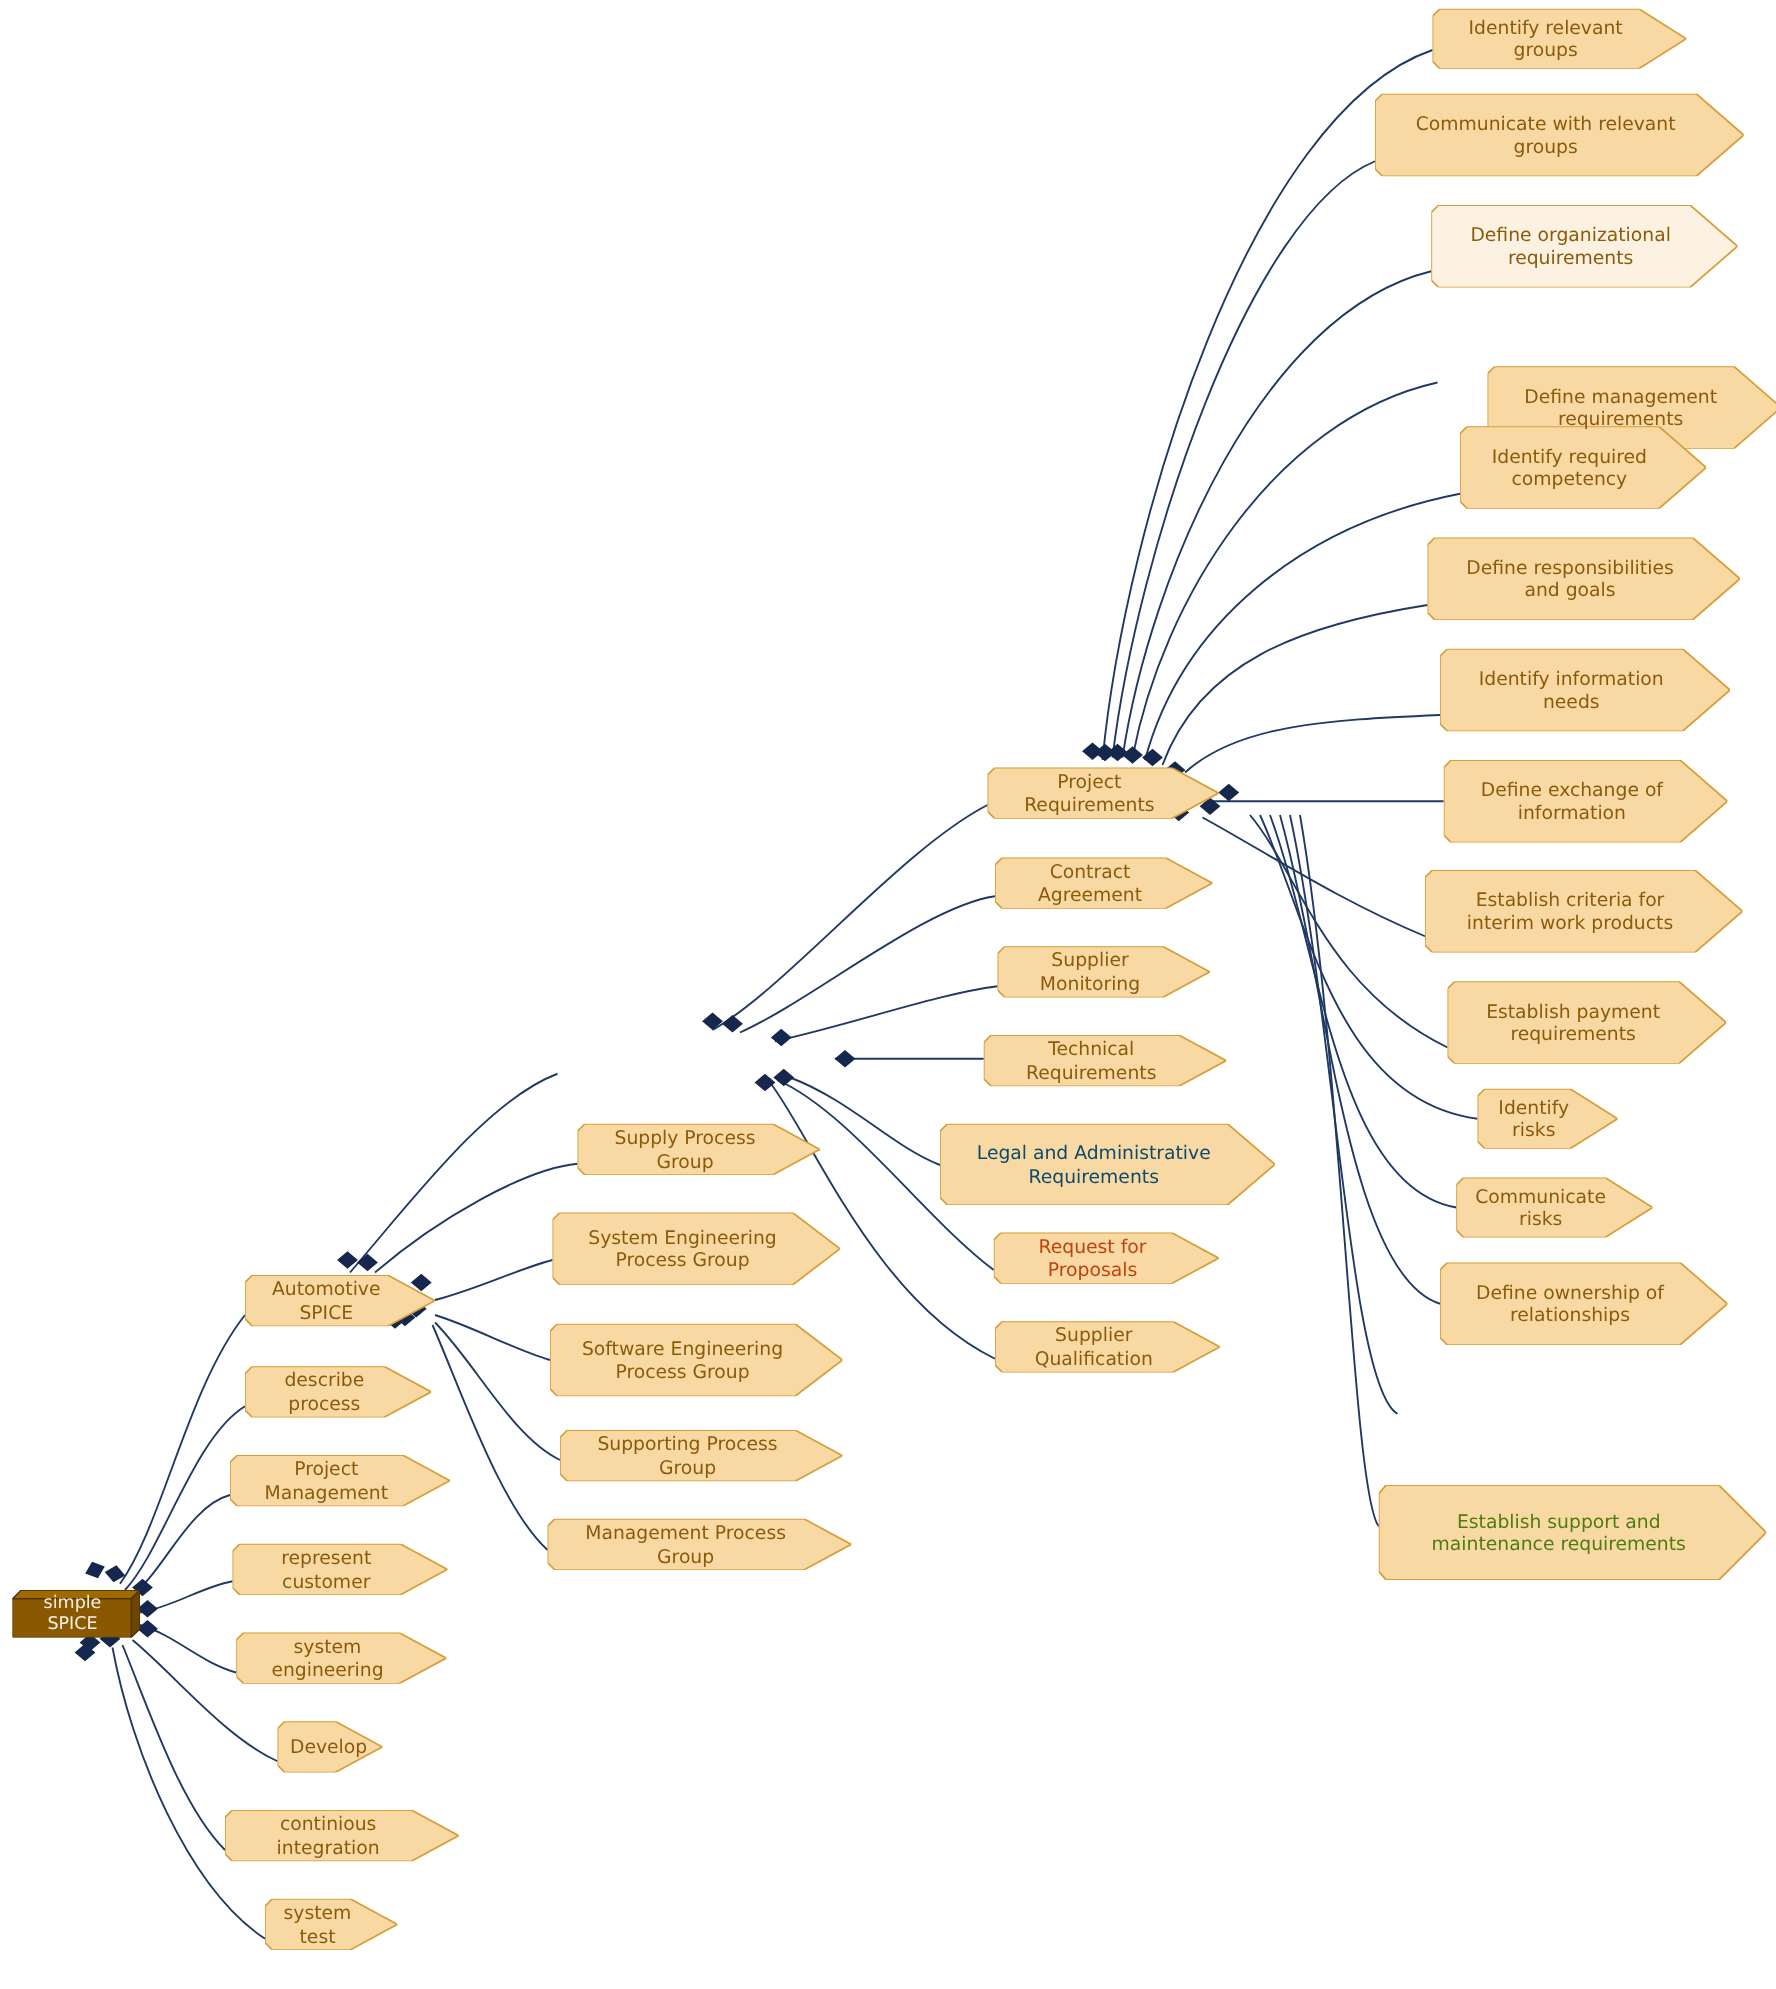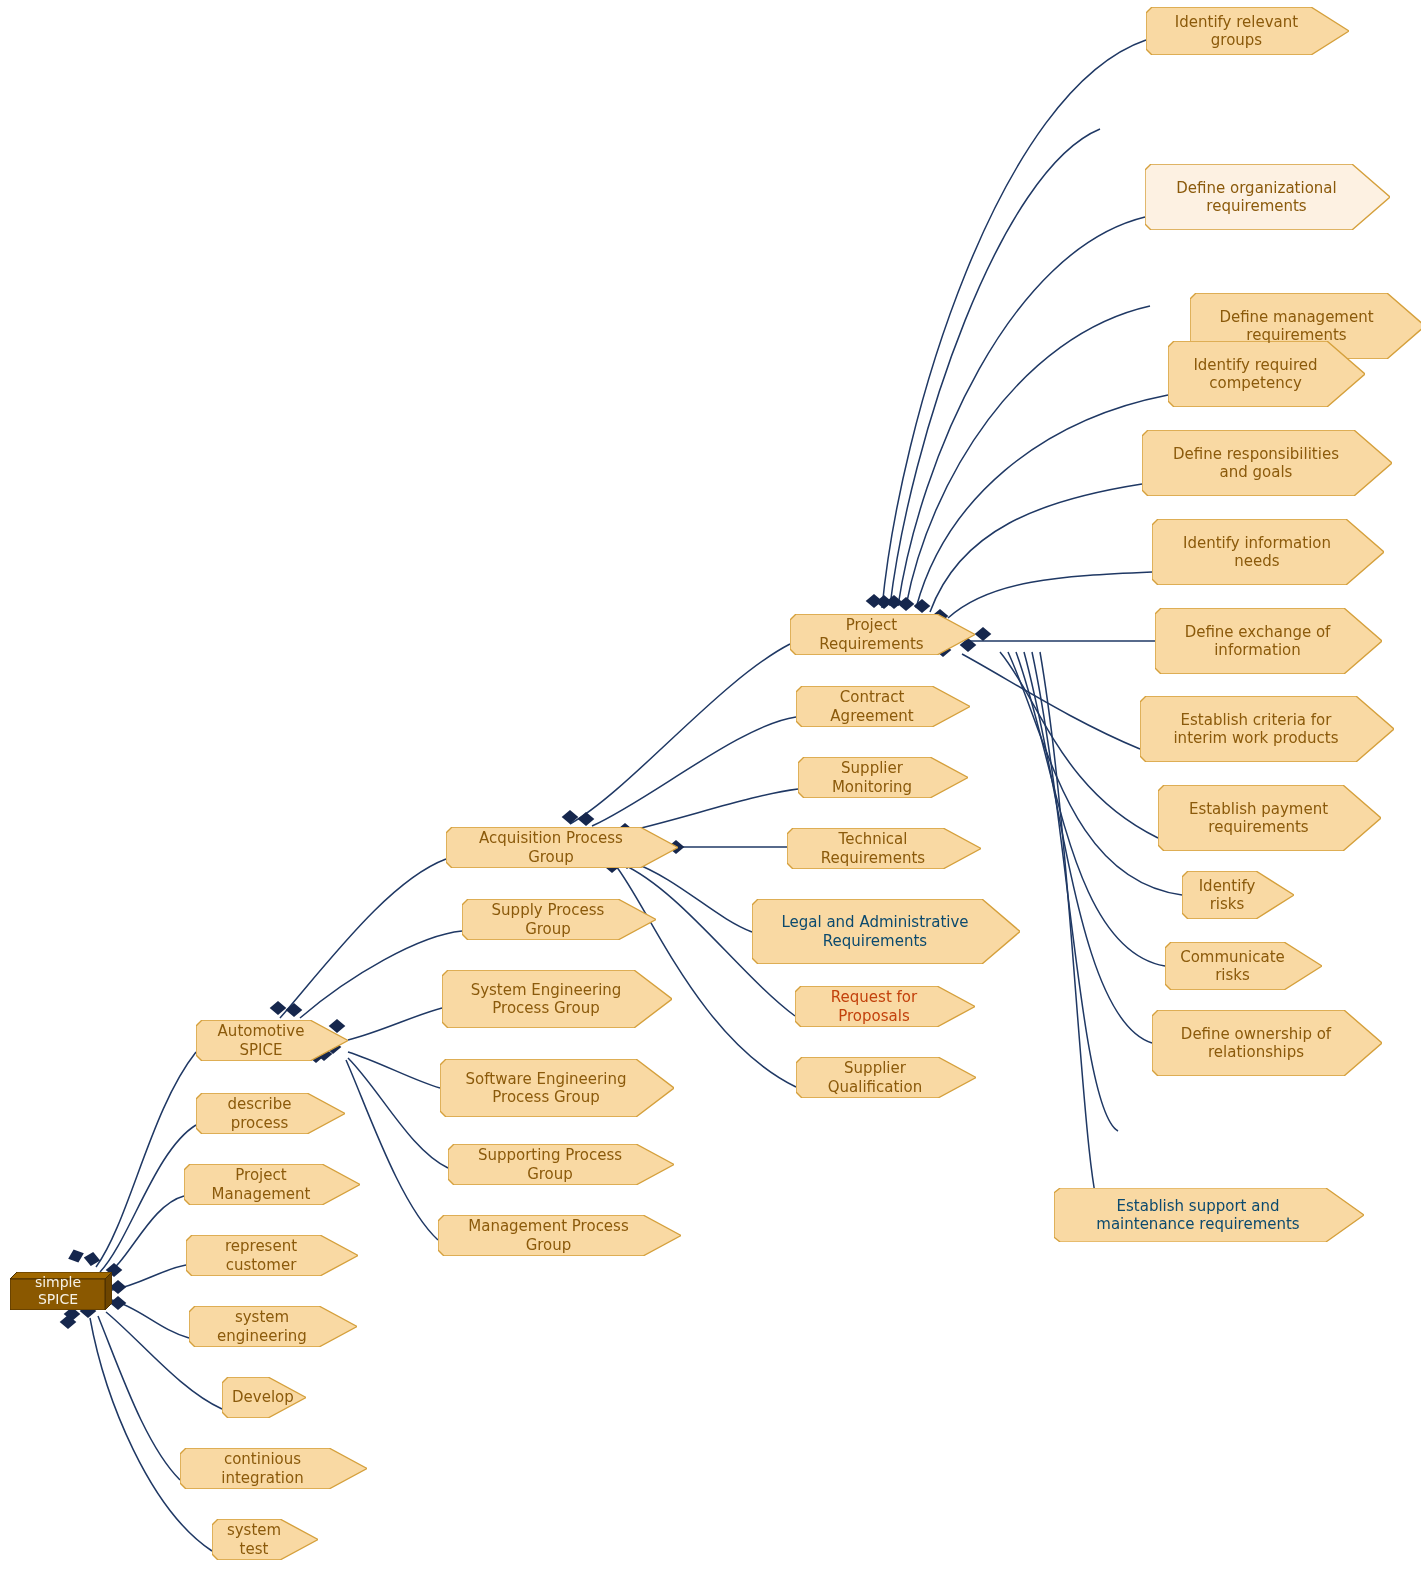--- a/index.html
+++ b/index.html
@@ -237,23 +237,20 @@
         </svg><span class="label">system engineering</span></div>
       <div class="node arrow" id="n-develop" style="left: 222px; top: 1377px; width: 84px; height: 41px; color: rgb(139, 90, 11); padding-right: 32px;"><svg class="shape" viewBox="0 0 84 41" preserveAspectRatio="none">
           <polygon points="0,6 6,0 46,0 84,20.5 46,41 6,41 0,35" fill="#f9d9a3" stroke="#d5a03c" stroke-width="1.4" stroke-linejoin="miter"></polygon>
         </svg><span class="label">Develop</span></div>
       <div class="node arrow" id="n-continious-integration" style="left: 180px; top: 1448px; width: 187px; height: 41px; color: rgb(139, 90, 11); padding-right: 32px;"><svg class="shape" viewBox="0 0 187 41" preserveAspectRatio="none">
           <polygon points="0,6 6,0 149,0 187,20.5 149,41 6,41 0,35" fill="#f9d9a3" stroke="#d5a03c" stroke-width="1.4" stroke-linejoin="miter"></polygon>
         </svg><span class="label">continious integration</span></div>
       <div class="node arrow" id="n-system-test" style="left: 212px; top: 1519px; width: 106px; height: 41px; color: rgb(139, 90, 11); padding-right: 32px;"><svg class="shape" viewBox="0 0 106 41" preserveAspectRatio="none">
           <polygon points="0,6 6,0 68,0 106,20.5 68,41 6,41 0,35" fill="#f9d9a3" stroke="#d5a03c" stroke-width="1.4" stroke-linejoin="miter"></polygon>
         </svg><span class="label">system test</span></div>
-      <div class="node arrow" id="n-acquisition-process-group" style="left: 446px; top: 827px; width: 232px; height: 41px; color: rgb(139, 90, 11); padding-right: 32px;"><svg class="shape" viewBox="0 0 232 41" preserveAspectRatio="none">
-          <polygon points="0,6 6,0 194,0 232,20.5 194,41 6,41 0,35" fill="#f9d9a3" stroke="#d5a03c" stroke-width="1.4" stroke-linejoin="miter"></polygon>
-        </svg><span class="label">Acquisition Process Group</span></div>
       <div class="node arrow" id="n-supply-process-group" style="left: 462px; top: 899px; width: 194px; height: 41px; color: rgb(139, 90, 11); padding-right: 32px;"><svg class="shape" viewBox="0 0 194 41" preserveAspectRatio="none">
           <polygon points="0,6 6,0 156,0 194,20.5 156,41 6,41 0,35" fill="#f9d9a3" stroke="#d5a03c" stroke-width="1.4" stroke-linejoin="miter"></polygon>
         </svg><span class="label">Supply Process Group</span></div>
       <div class="node arrow" id="n-system-eng-process-group" style="left: 442px; top: 970px; width: 230px; height: 58px; color: rgb(139, 90, 11); padding-right: 32px;"><svg class="shape" viewBox="0 0 230 58" preserveAspectRatio="none">
           <polygon points="0,6 6,0 192,0 230,29 192,58 6,58 0,52" fill="#f9d9a3" stroke="#d5a03c" stroke-width="1.4" stroke-linejoin="miter"></polygon>
         </svg><span class="label">System Engineering
 Process Group</span></div>
       <div class="node arrow" id="n-software-eng-process-group" style="left: 440px; top: 1059px; width: 234px; height: 58px; color: rgb(139, 90, 11); padding-right: 32px;"><svg class="shape" viewBox="0 0 234 58" preserveAspectRatio="none">
           <polygon points="0,6 6,0 196,0 234,29 196,58 6,58 0,52" fill="#f9d9a3" stroke="#d5a03c" stroke-width="1.4" stroke-linejoin="miter"></polygon>
         </svg><span class="label">Software Engineering
@@ -282,20 +279,24 @@
 Requirements</span></div>
       <div class="node arrow" id="n-request-for-proposals" style="left: 795px; top: 986px; width: 180px; height: 41px; color: #c2410c; padding-right: 32px;"><svg class="shape" viewBox="0 0 180 41" preserveAspectRatio="none">
           <polygon points="0,6 6,0 142,0 180,20.5 142,41 6,41 0,35" fill="#f9d9a3" stroke="#d5a03c" stroke-width="1.4" stroke-linejoin="miter"></polygon>
         </svg><span class="label">Request for Proposals</span></div>
       <div class="node arrow" id="n-supplier-qualification" style="left: 796px; top: 1057px; width: 180px; height: 41px; color: rgb(139, 90, 11); padding-right: 32px;"><svg class="shape" viewBox="0 0 180 41" preserveAspectRatio="none">
           <polygon points="0,6 6,0 142,0 180,20.5 142,41 6,41 0,35" fill="#f9d9a3" stroke="#d5a03c" stroke-width="1.4" stroke-linejoin="miter"></polygon>
         </svg><span class="label">Supplier Qualification</span></div>
       <div class="node arrow" id="n-identify-relevant-groups" style="left: 1146px; top: 7px; width: 203px; height: 48px; color: rgb(139, 90, 11); padding-right: 32px;"><svg class="shape" viewBox="0 0 203 48" preserveAspectRatio="none">
           <polygon points="0,6 6,0 165,0 203,24 165,48 6,48 0,42" fill="#f9d9a3" stroke="#d5a03c" stroke-width="1.4" stroke-linejoin="miter"></polygon>
         </svg><span class="label">Identify relevant groups</span></div>
+      <div class="node arrow" id="n-communicate-relevant-groups" style="left: 1100px; top: 75px; width: 295px; height: 66px; color: rgb(139, 90, 11); padding-right: 32px;"><svg class="shape" viewBox="0 0 295 66" preserveAspectRatio="none">
+          <polygon points="0,6 6,0 257,0 295,33 257,66 6,66 0,60" fill="#f9d9a3" stroke="#d5a03c" stroke-width="1.4" stroke-linejoin="miter"></polygon>
+        </svg><span class="label">Communicate with relevant
+groups</span></div>
       <div class="node arrow" id="n-define-org-requirements" style="left: 1145px; top: 164px; width: 245px; height: 66px; color: rgb(139, 90, 11); padding-right: 32px;"><svg class="shape" viewBox="0 0 245 66" preserveAspectRatio="none">
           <polygon points="0,6 6,0 207,0 245,33 207,66 6,66 0,60" fill="#fdf1e2" stroke="#d5a03c" stroke-width="1.4" stroke-linejoin="miter"></polygon>
         </svg><span class="label">Define organizational
 requirements</span></div>
       <div class="node arrow" id="n-define-mgmt-requirements" style="left: 1190px; top: 253px; width: 235px; height: 66px; color: rgb(139, 90, 11); padding-right: 32px; margin-top: 40px;"><svg class="shape" viewBox="0 0 235 66" preserveAspectRatio="none">
           <polygon points="0,6 6,0 197,0 235,33 197,66 6,66 0,60" fill="#f9d9a3" stroke="#d5a03c" stroke-width="1.4" stroke-linejoin="miter"></polygon>
         </svg><span class="label">Define management
 requirements</span></div>
       <div class="node arrow" id="n-identify-required-competency" style="left: 1168px; top: 341px; width: 197px; height: 66px; color: rgb(139, 90, 11); padding-right: 32px;"><svg class="shape" viewBox="0 0 197 66" preserveAspectRatio="none">
           <polygon points="0,6 6,0 159,0 197,33 159,66 6,66 0,60" fill="#f9d9a3" stroke="#d5a03c" stroke-width="1.4" stroke-linejoin="miter"></polygon>
@@ -324,19 +325,19 @@
       <div class="node arrow" id="n-identify-risks" style="left: 1182px; top: 871px; width: 112px; height: 48px; color: rgb(139, 90, 11); padding-right: 32px;"><svg class="shape" viewBox="0 0 112 48" preserveAspectRatio="none">
           <polygon points="0,6 6,0 74,0 112,24 74,48 6,48 0,42" fill="#f9d9a3" stroke="#d5a03c" stroke-width="1.4" stroke-linejoin="miter"></polygon>
         </svg><span class="label">Identify risks</span></div>
       <div class="node arrow" id="n-communicate-risks" style="left: 1165px; top: 942px; width: 157px; height: 48px; color: rgb(139, 90, 11); padding-right: 32px;"><svg class="shape" viewBox="0 0 157 48" preserveAspectRatio="none">
           <polygon points="0,6 6,0 119,0 157,24 119,48 6,48 0,42" fill="#f9d9a3" stroke="#d5a03c" stroke-width="1.4" stroke-linejoin="miter"></polygon>
         </svg><span class="label">Communicate risks</span></div>
       <div class="node arrow" id="n-define-ownership" style="left: 1152px; top: 1010px; width: 230px; height: 66px; color: rgb(139, 90, 11); padding-right: 32px;"><svg class="shape" viewBox="0 0 230 66" preserveAspectRatio="none">
           <polygon points="0,6 6,0 192,0 230,33 192,66 6,66 0,60" fill="#f9d9a3" stroke="#d5a03c" stroke-width="1.4" stroke-linejoin="miter"></polygon>
         </svg><span class="label">Define ownership of
 relationships</span></div>
-      <div class="node arrow" id="n-establish-support-maint" style="left: 1054px; top: 1188px; width: 310px; height: 54px; color: #0c4a6e; padding-right: 32px;"><svg class="shape" viewBox="0 0 310 66" preserveAspectRatio="none">
+      <div class="node arrow" id="n-establish-support-maint" style="left: 1103px; top: 1188px; width: 310px; height: 76px; color: #4d7c0f; padding-right: 32px;"><svg class="shape" viewBox="0 0 310 66" preserveAspectRatio="none">
           <polygon points="0,6 6,0 272,0 310,33 272,66 6,66 0,60" fill="#f9d9a3" stroke="#d5a03c" stroke-width="1.4" stroke-linejoin="miter"></polygon>
         </svg><span class="label">Establish support and
 maintenance requirements</span></div>
     </div>
 
 </div>
 
 </body></html>

